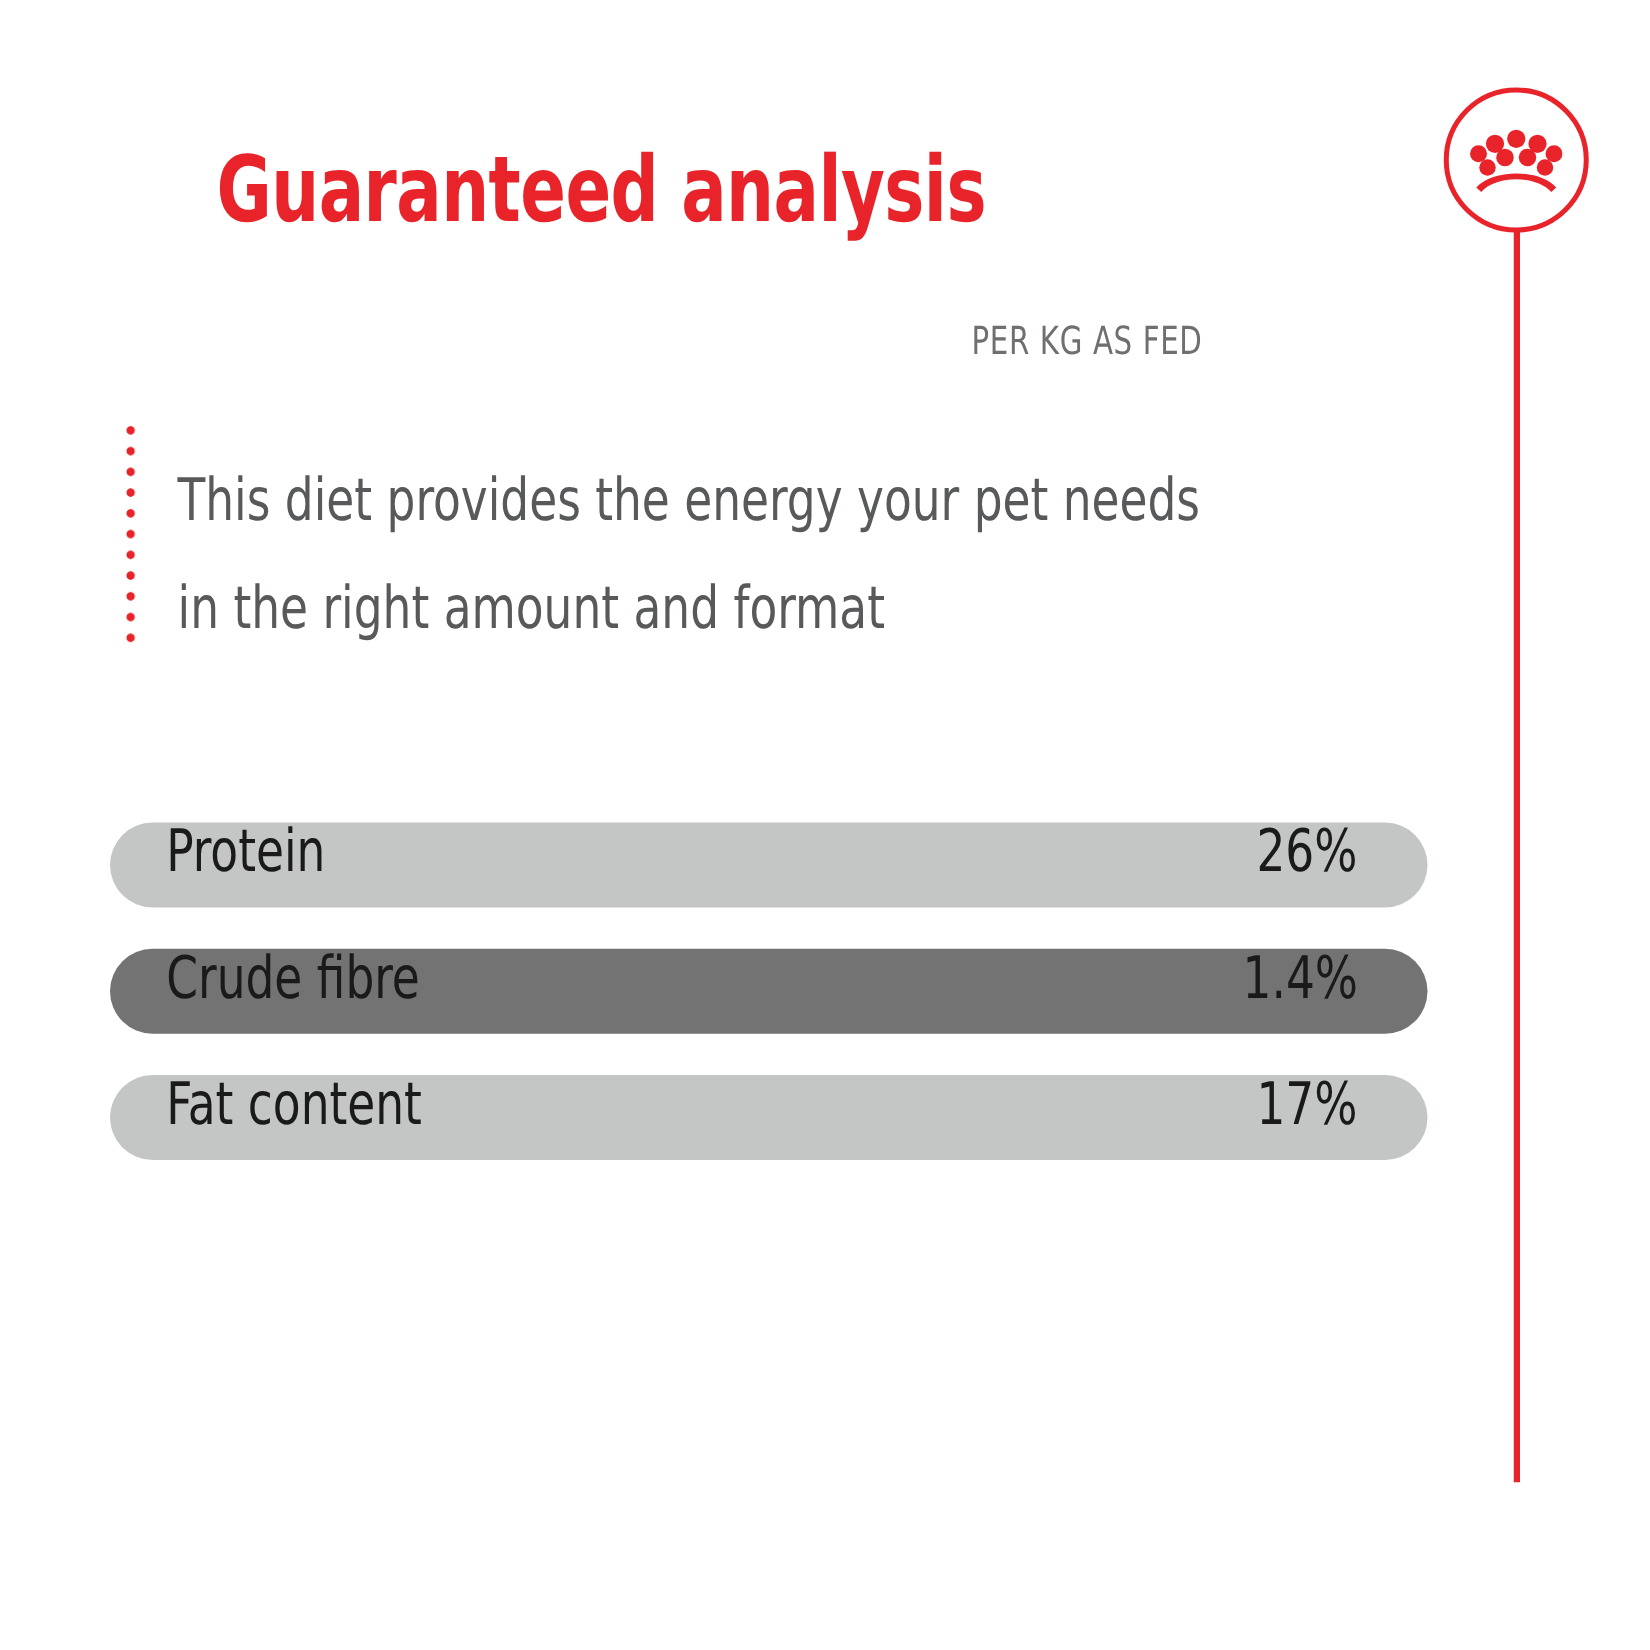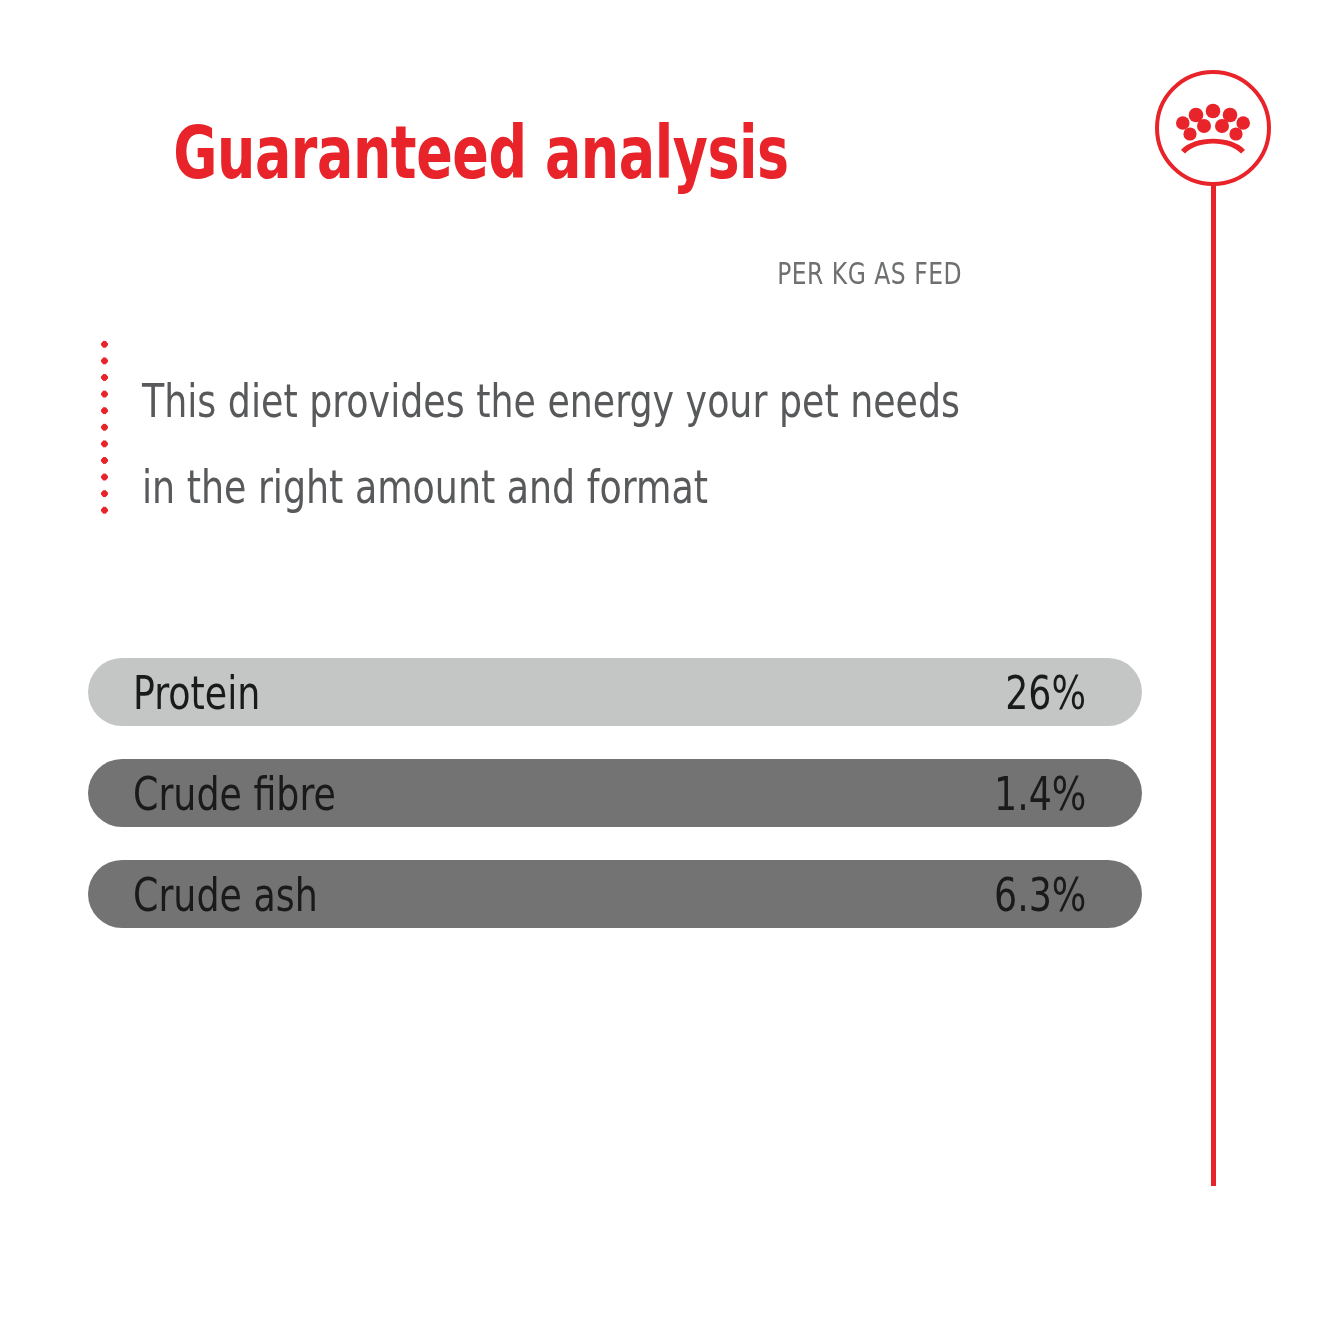--- a/index.html
+++ b/index.html
@@ -114,21 +114,21 @@
     left: 88px;
     top: 658px;
     width: 1054px;
   }
   .row {
     position: relative;
     height: 68px;
     border-radius: 34px;
     margin-bottom: 33px;
     display: flex;
-    align-items: center;
+    align-items: flex-start;
     justify-content: space-between;
     padding: 0 56px 0 45px;
     box-sizing: border-box;
   }
   .row:last-child { margin-bottom: 0; }
   .row.shade-dark  { background: #C4C6C5; }
   .row.shade-light { background: #737373; }
 
   .row-label,
   .row-value {
@@ -182,19 +182,19 @@
 
   <div class="rows">
     <div class="row shade-dark">
       <span class="row-label">Protein</span>
       <span class="row-value">26%</span>
     </div>
     <div class="row shade-light">
       <span class="row-label">Crude fibre</span>
       <span class="row-value">1.4%</span>
     </div>
-    <div class="row shade-light">
-      <span class="row-label">Crude ash</span>
-      <span class="row-value">6.3%</span>
+    <div class="row shade-dark">
+      <span class="row-label">Fat content</span>
+      <span class="row-value">17%</span>
     </div>
   </div>
 
 </div>
 
 </body></html>

